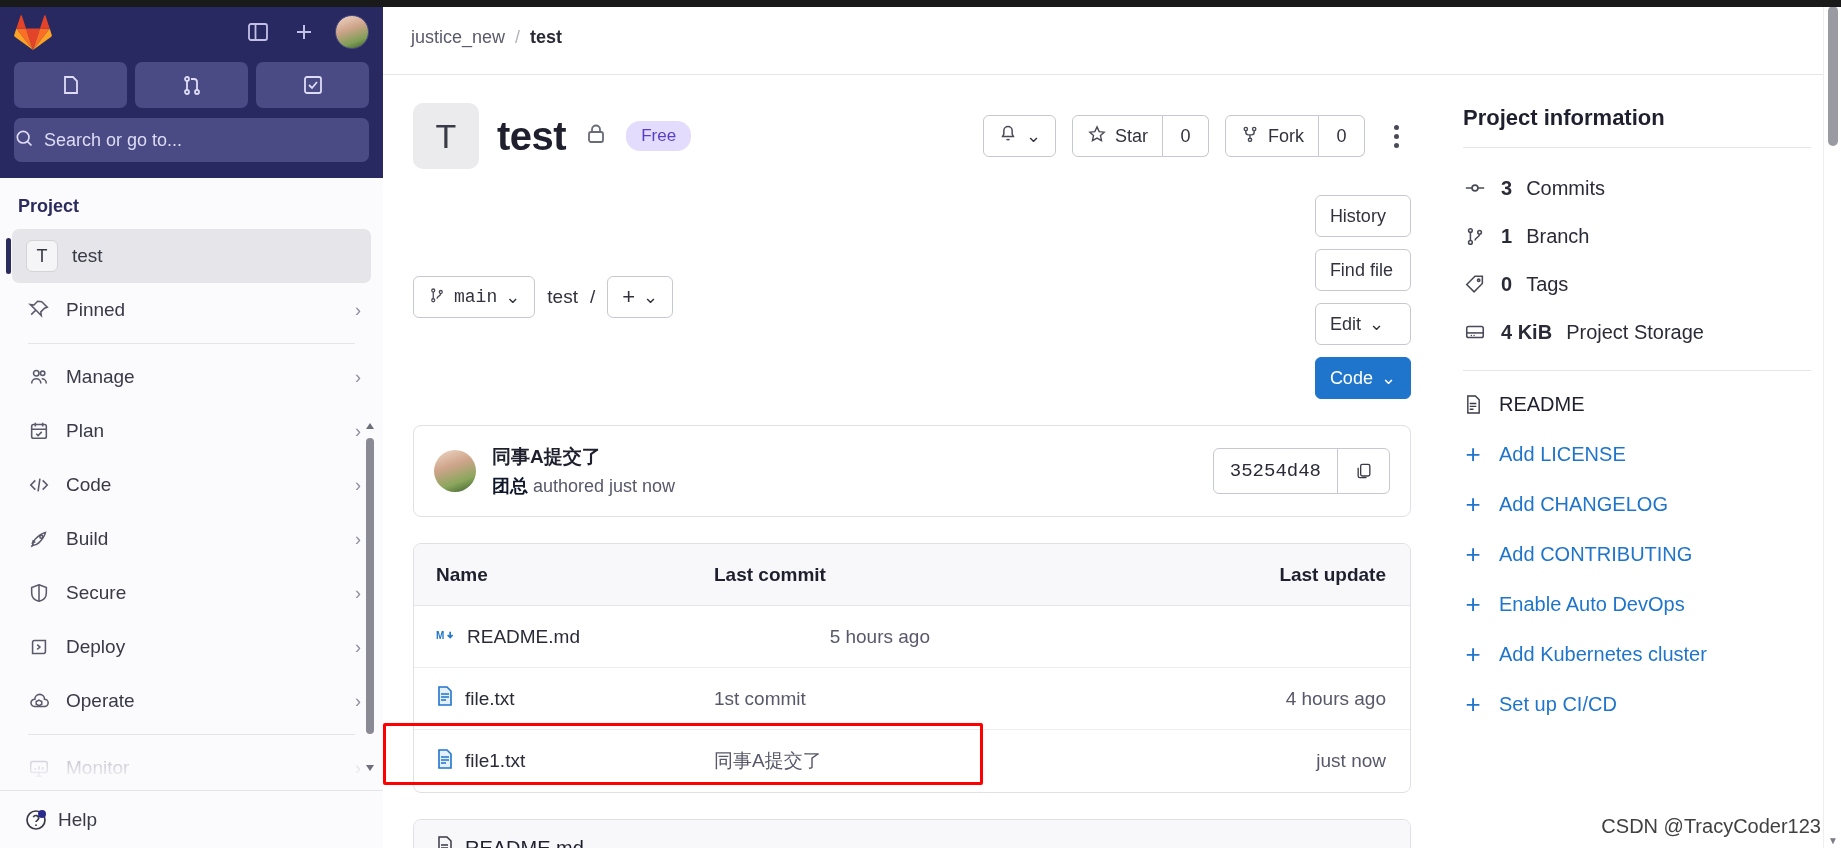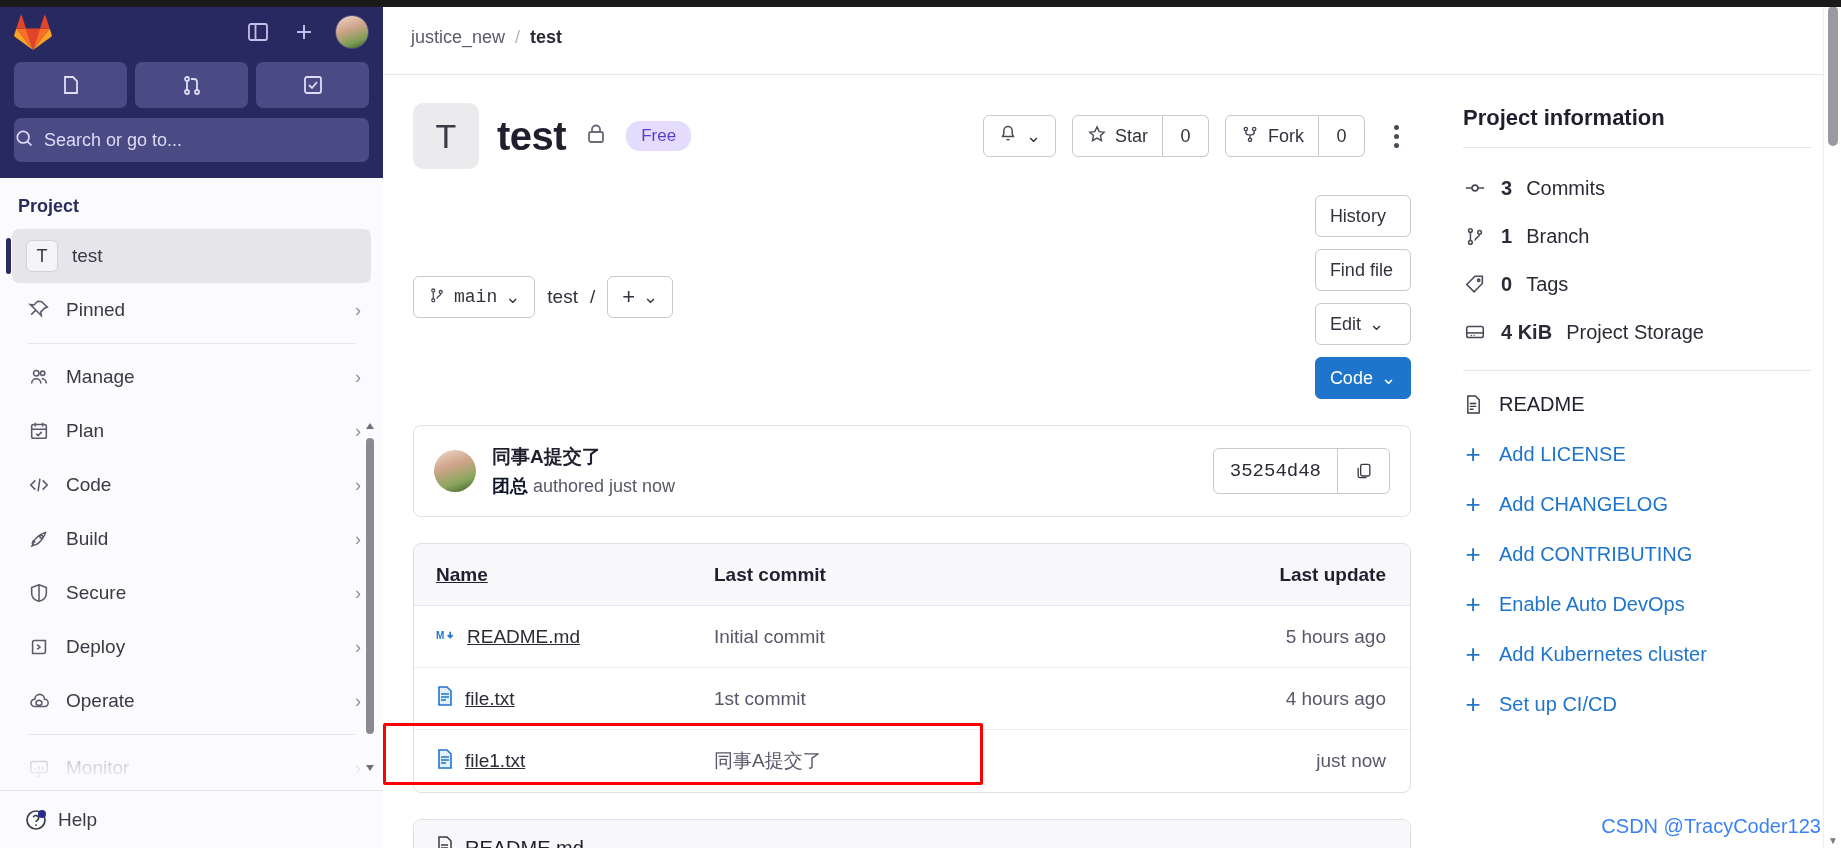--- a/index.html
+++ b/index.html
@@ -79,21 +79,21 @@
   .commit-sub { font-size: 18px; color: #58586a; margin-top: 4px; }
   .commit-sub b { color: #0f172a; font-weight: bold; }
   .sha-box { margin-left: auto; display: flex; align-items: stretch; border: 1px solid #c8c8d0; border-radius: 6px; overflow: hidden; }
   .sha-val { padding: 0 16px; display:flex; align-items:center; font-size: 19px; color: #2b2b38; font-family: "Liberation Mono", monospace; height: 44px;}
   .sha-copy { width: 52px; border-left: 1px solid #c8c8d0; display:flex; align-items:center; justify-content:center; cursor:pointer; color:#3a3a47;}
 
   .files { margin: 26px 30px 0 30px; border: 1px solid #e0e0e6; border-radius: 8px; overflow: hidden; background:#fff;}
   .files-head { display: flex; background: #f8f8fb; border-bottom: 1px solid #e6e6ea; font-weight: bold; font-size: 19px; color: #1f1f2e; height: 62px; align-items: center; }
   .files-row { display: flex; border-bottom: 1px solid #eeeef2; height: 62px; align-items: center; font-size: 19px; color: #2b2b38; }
   .files-row:last-child { border-bottom: none; }
-  .c-name { flex: 0 0 300px; padding-left: 22px; display: flex; align-items: center; gap: 11px; text-decoration: underline; }
+  .c-name { flex: 0 0 300px; padding-left: 22px; display: flex; align-items: center; gap: 11px; }
   .c-commit { flex: 1; color: #58586a; }
   .c-update { flex: 0 0 240px; text-align: right; padding-right: 24px; color: #58586a; }
   .files-head .c-commit, .files-head .c-update { color: #1f1f2e; }
 
   .hl-box { position: absolute; border: 3px solid #ff0000; border-radius: 2px; pointer-events: none; }
 
   .readme-card { margin: 26px 30px 0 30px; border: 1px solid #e0e0e6; border-radius: 8px; overflow: hidden; background: #fff; }
   .readme-head { background: #f8f8fb; border-bottom: 1px solid #e6e6ea; height: 58px; display: flex; align-items: center; gap: 11px; padding: 0 22px; font-size: 20px; color: #1f1f2e; }
   .readme-body { padding: 34px 30px; }
   .readme-h1 { font-size: 33px; font-weight: bold; color: #1f1f2e; }
@@ -102,21 +102,21 @@
   .ri-stats { padding-top: 16px; }
   .ri-stat { display: flex; align-items: center; gap: 14px; height: 48px; font-size: 20px; color: #2b2b38; cursor:pointer;}
   .ri-stat .ico { width: 24px; display:flex; align-items:center; justify-content:center; color:#4a4a57;}
   .ri-stat b { font-weight: bold; }
   .ri-div { height: 1px; background: #e6e6ea; margin: 14px 0 8px 0; }
   .ri-link { display: flex; align-items: center; gap: 16px; height: 50px; font-size: 20px; color: #1f75cb; cursor: pointer; }
   .ri-link.plain { color: #1f1f2e; }
   .ri-link .plus { font-size: 26px; color: #1f75cb; width: 20px; text-align: center; }
   .ri-link .ico { width: 20px; display:flex; align-items:center; justify-content:center; color:#3a3a47;}
 
-  .watermark { position: absolute; right: 20px; bottom: 10px; font-size: 20px; color: #3b82f6; }
+  .watermark { position: absolute; right: 20px; bottom: 10px; font-size: 20px; color: #404040; }
 
   
   .page-scroll { position: absolute; right: 0; top: 0; bottom: 0; width: 18px; background: #fff; border-left: 1px solid #eee; }
   .page-scroll .pthumb { position: absolute; top: 6px; left: 4px; width: 10px; height: 140px; border-radius: 6px; background: #9a9aa3; }
   .page-scroll .parrow { position: absolute; left: 4px; color: #7a7a85; font-size: 10px; }
   .topbar-black { position:absolute; top:0; left:0; width:1841px; height:7px; background:#1a1a1a; }
 </style>
 </head>
 <body>
 
@@ -442,21 +442,20 @@
             <div class="files-row">
               <span class="c-name">
                 <span>
                   <svg width="20" height="16" viewBox="0 0 24 18">
                       <text x="0" y="14" font-size="12" font-weight="bold" fill="#1f75cb" font-family="Liberation Sans">M</text>
                       <path d="M17 5v7M14 9l3 3 3-3" stroke="#1f75cb" stroke-width="2" fill="none"></path>
                     </svg>
                 </span>
                 <span>README.md</span>
               </span>
-              <span class="c-commit">Initial commit</span>
               <span class="c-update">5 hours ago</span>
             </div>
 
             <div class="files-row">
               <span class="c-name">
                 <span>
                   <svg width="18" height="20" viewBox="0 0 18 20" fill="none" stroke="#1f75cb" stroke-width="1.6">
                       <path d="M3 1h8l4 4v14H3z" fill="#e6f0fb"></path>
                       <path d="M5 8h8M5 11h8M5 14h5"></path>
                     </svg>

